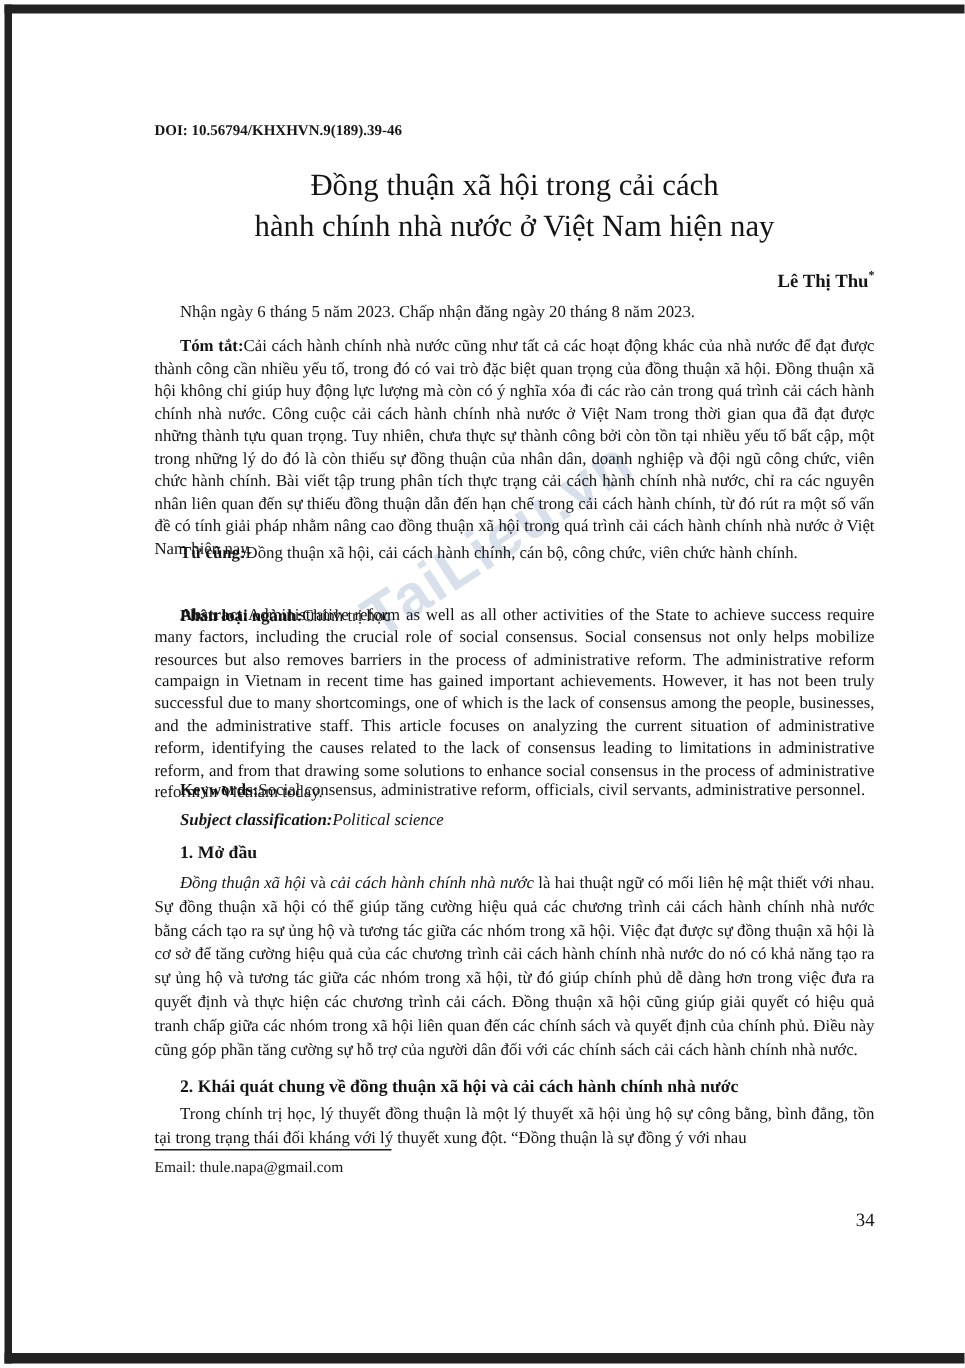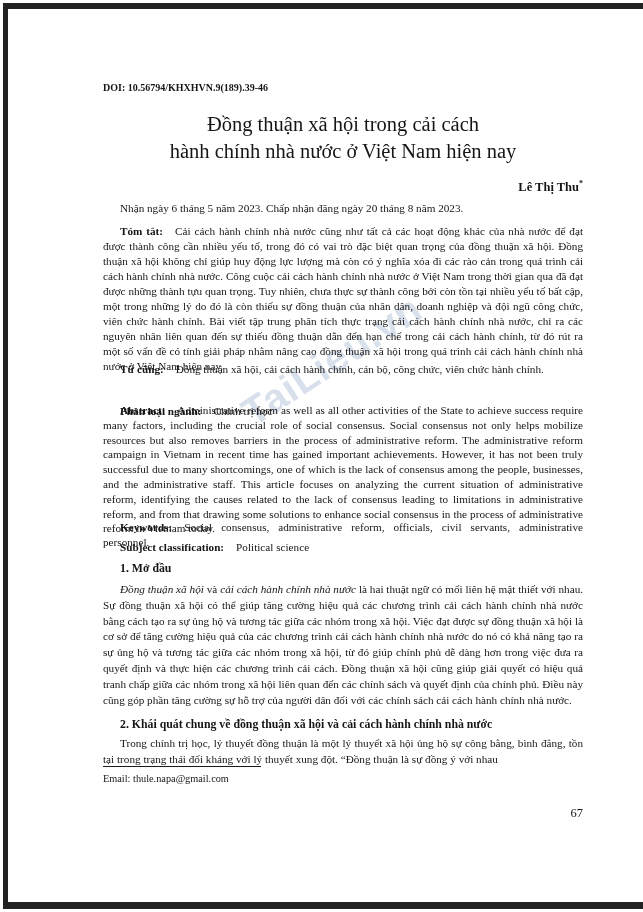--- a/index.html
+++ b/index.html
@@ -16,22 +16,22 @@
   .title{top:111px;text-align:center;font-weight:normal;font-size:20.5px;line-height:27px;}
   .author{top:180px;text-align:right;font-weight:bold;font-size:12.5px;}
   .dates{top:202px;font-size:11.2px;text-indent:17px;}
 
   .para{font-size:11.2px;text-align:justify;text-indent:17px;line-height:15.3px;}
   .abs-vi{top:224px;line-height:15.0px;}
   .kw-vi{top:362px;}
   .cls-vi{top:404px;}
   .abs-en{top:403px;line-height:14.8px;}
   .kw-en{top:520px;}
-  .cls-en{top:540px;}
-  .lbl{font-weight:bold;padding-right:12px;}
+  .cls-en{top:540px;font-style:italic;}
+  .lbl{font-weight:bold;padding-right:0;}
 
   .heading{font-weight:bold;font-size:11.8px;text-indent:17px;}
   .h1{top:561px;}
   .s1{top:582px;line-height:15.8px;}
   .h2{top:717px;}
   .s2{top:736px;line-height:15.8px;}
   .em{font-style:italic;}
 
   .footnote{position:absolute;left:103px;top:766px;width:320px;font-size:10.3px;line-height:14px;}
   .footnote-rule{width:158px;height:0;border-top:1.5px solid #1a1a1a;margin-bottom:5px;}
@@ -85,13 +85,13 @@
 
 <div class="blk heading h2">2. Khái quát chung về đồng thuận xã hội và cải cách hành chính nhà nước</div>
 
 <div class="blk para s2">Trong chính trị học, lý thuyết đồng thuận là một lý thuyết xã hội ủng hộ sự công bằng, bình đẳng, tồn tại trong trạng thái đối kháng với lý thuyết xung đột. “Đồng thuận là sự đồng ý với nhau</div>
 
 <div class="footnote">
   <div class="footnote-rule"></div>
   <div>Email: thule.napa@gmail.com</div>
 </div>
 
-<div class="pagenum">67</div>
+<div class="pagenum">34</div>
 
 </body></html>

